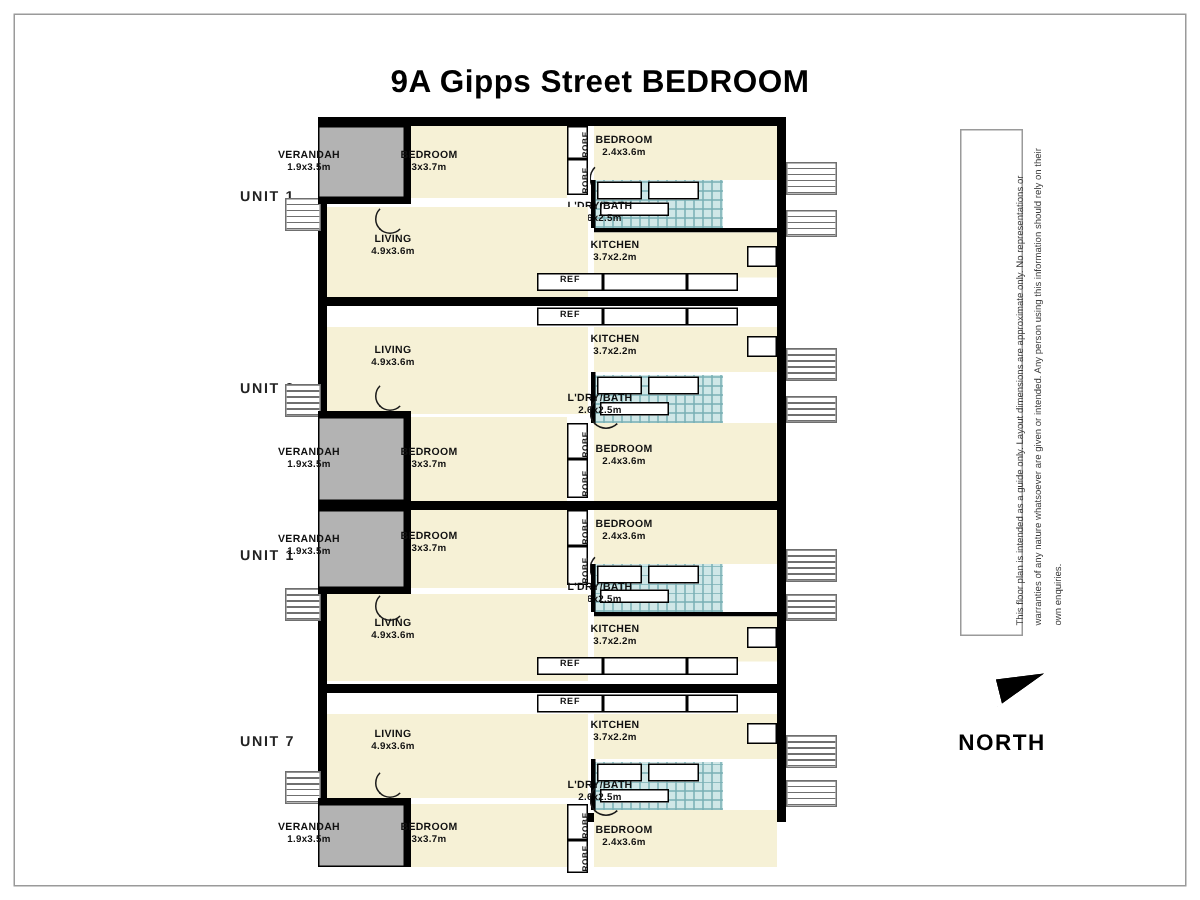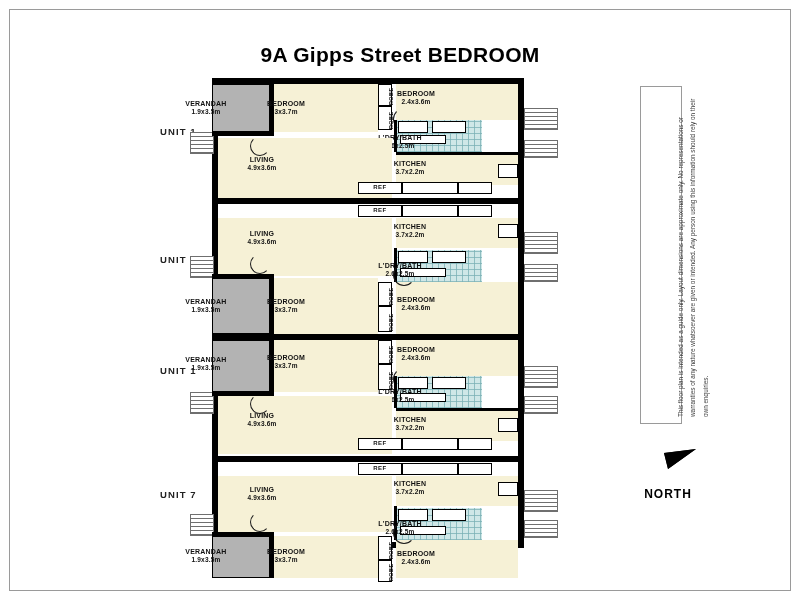--- a/index.html
+++ b/index.html
@@ -56,21 +56,21 @@
   #disclaimer{position:absolute;left:640px;top:86px;width:42px;height:338px;
               border:1px solid #9a9a9a;background:#fff;box-sizing:border-box;}
   #disctext{position:absolute;left:34px;top:330px;width:324px;
             transform:rotate(-90deg);transform-origin:left top;
             font-size:6.4px;line-height:1.95;color:#3a3a3a;}
 
   
   #north{position:absolute;left:622px;top:445px;width:110px;height:62px;}
   #north svg{position:absolute;left:12px;top:0;}
   #northlbl{position:absolute;left:0;top:42px;width:92px;text-align:center;
-            font-size:12px;font-weight:bold;letter-spacing:1px;color:#000;}
+            font-size:15px;font-weight:bold;letter-spacing:1px;color:#000;}
 </style>
 </head>
 <body>
 
 <div id="page">
   <div id="frame"></div>
 
   <div id="title">9A Gipps Street BEDROOM</div>
 
   <div class="unittag" style="left:160px;top:126px">UNIT 1</div>

